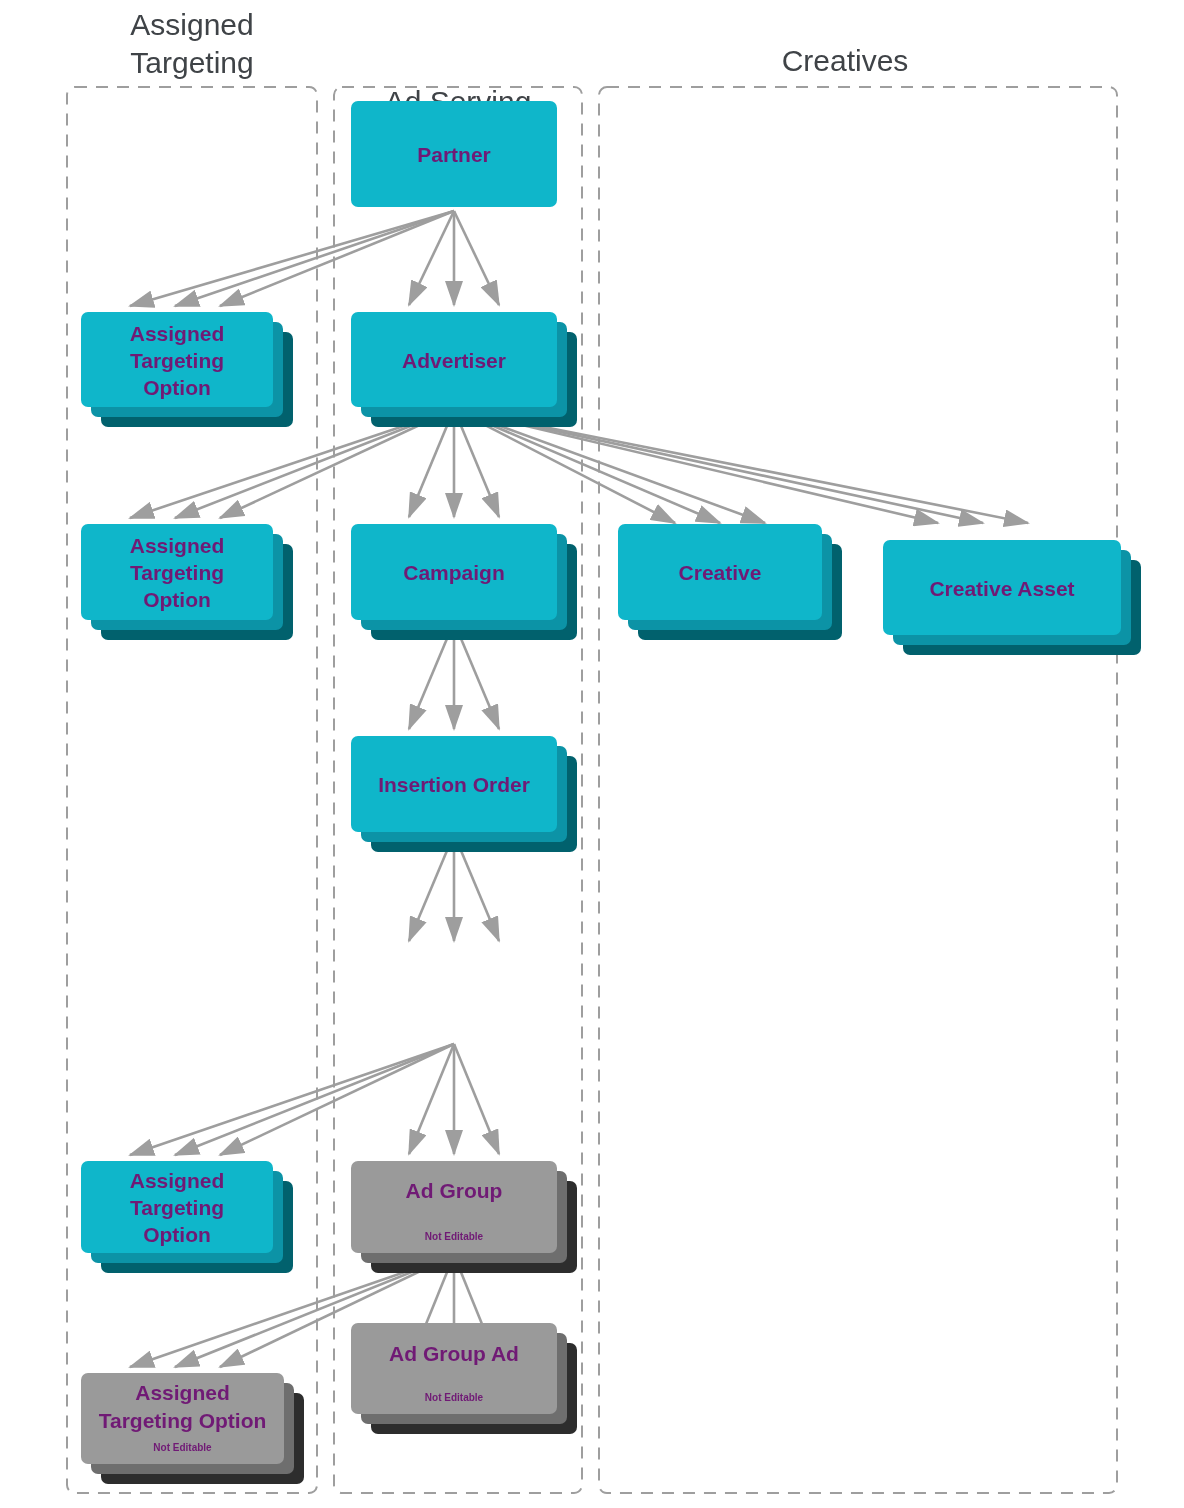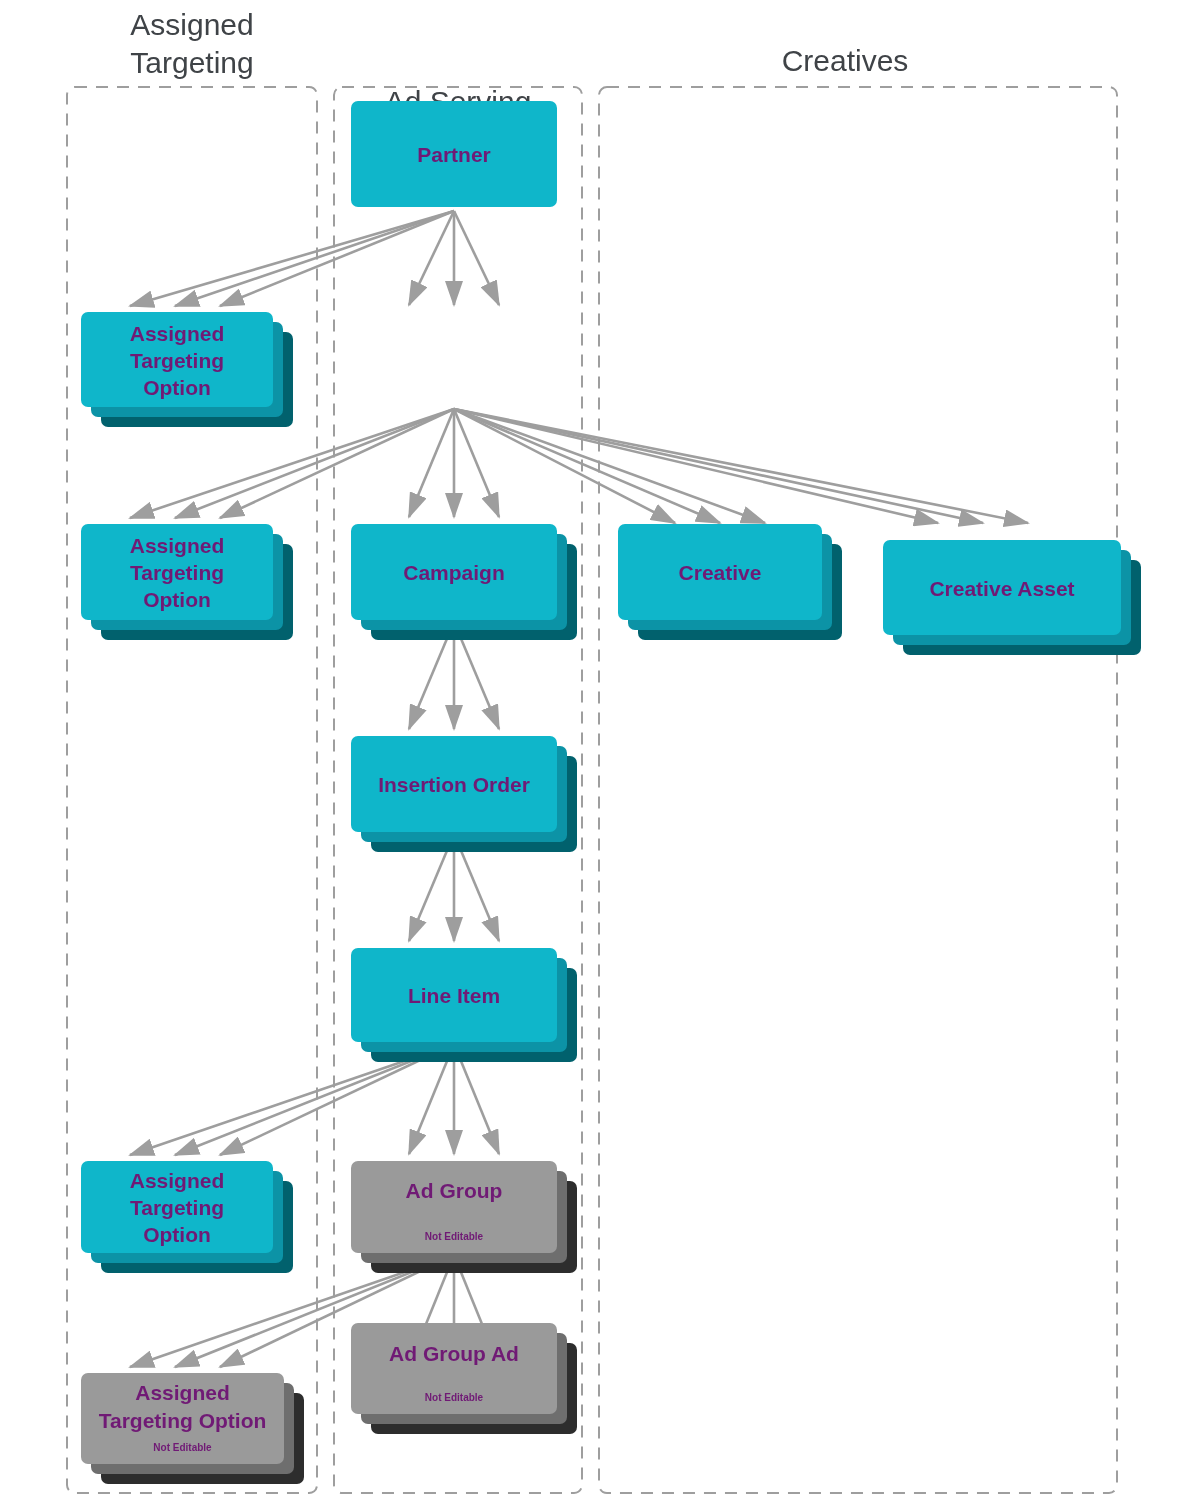--- a/index.html
+++ b/index.html
@@ -133,20 +133,23 @@
   <div class="node cyan" style="left:351px;top:101px;width:206px;height:106px;">
     <div class="node-label">Partner</div>
   </div>
 
   <div class="node cyan stacked" style="left:81px;top:312px;width:192px;height:95px;">
     <div class="node-label">Assigned
 Targeting
 Option</div>
   </div>
 
+  <div class="node cyan stacked" style="left:351px;top:312px;width:206px;height:95px;">
+    <div class="node-label">Advertiser</div>
+  </div>
 
   <div class="node cyan stacked" style="left:81px;top:524px;width:192px;height:96px;">
     <div class="node-label">Assigned
 Targeting
 Option</div>
   </div>
 
   <div class="node cyan stacked" style="left:351px;top:524px;width:206px;height:96px;">
     <div class="node-label">Campaign</div>
   </div>
@@ -156,23 +159,20 @@
   </div>
 
   <div class="node cyan stacked" style="left:883px;top:540px;width:200px;height:95px;padding-left:38px;">
     <div class="node-label">Creative Asset</div>
   </div>
 
   <div class="node cyan stacked" style="left:351px;top:736px;width:206px;height:96px;">
     <div class="node-label">Insertion Order</div>
   </div>
 
-  <div class="node cyan stacked" style="left:351px;top:948px;width:206px;height:94px;">
-    <div class="node-label">Line Item</div>
-  </div>
 
   <div class="node cyan stacked" style="left:81px;top:1161px;width:192px;height:92px;">
     <div class="node-label">Assigned
 Targeting
 Option</div>
   </div>
 
   <div class="node gray stacked has-sub" style="left:351px;top:1161px;width:206px;height:92px;">
     <div class="node-label" style="top:16px;">Ad Group</div>
     <div class="node-sub">Not Editable</div>

